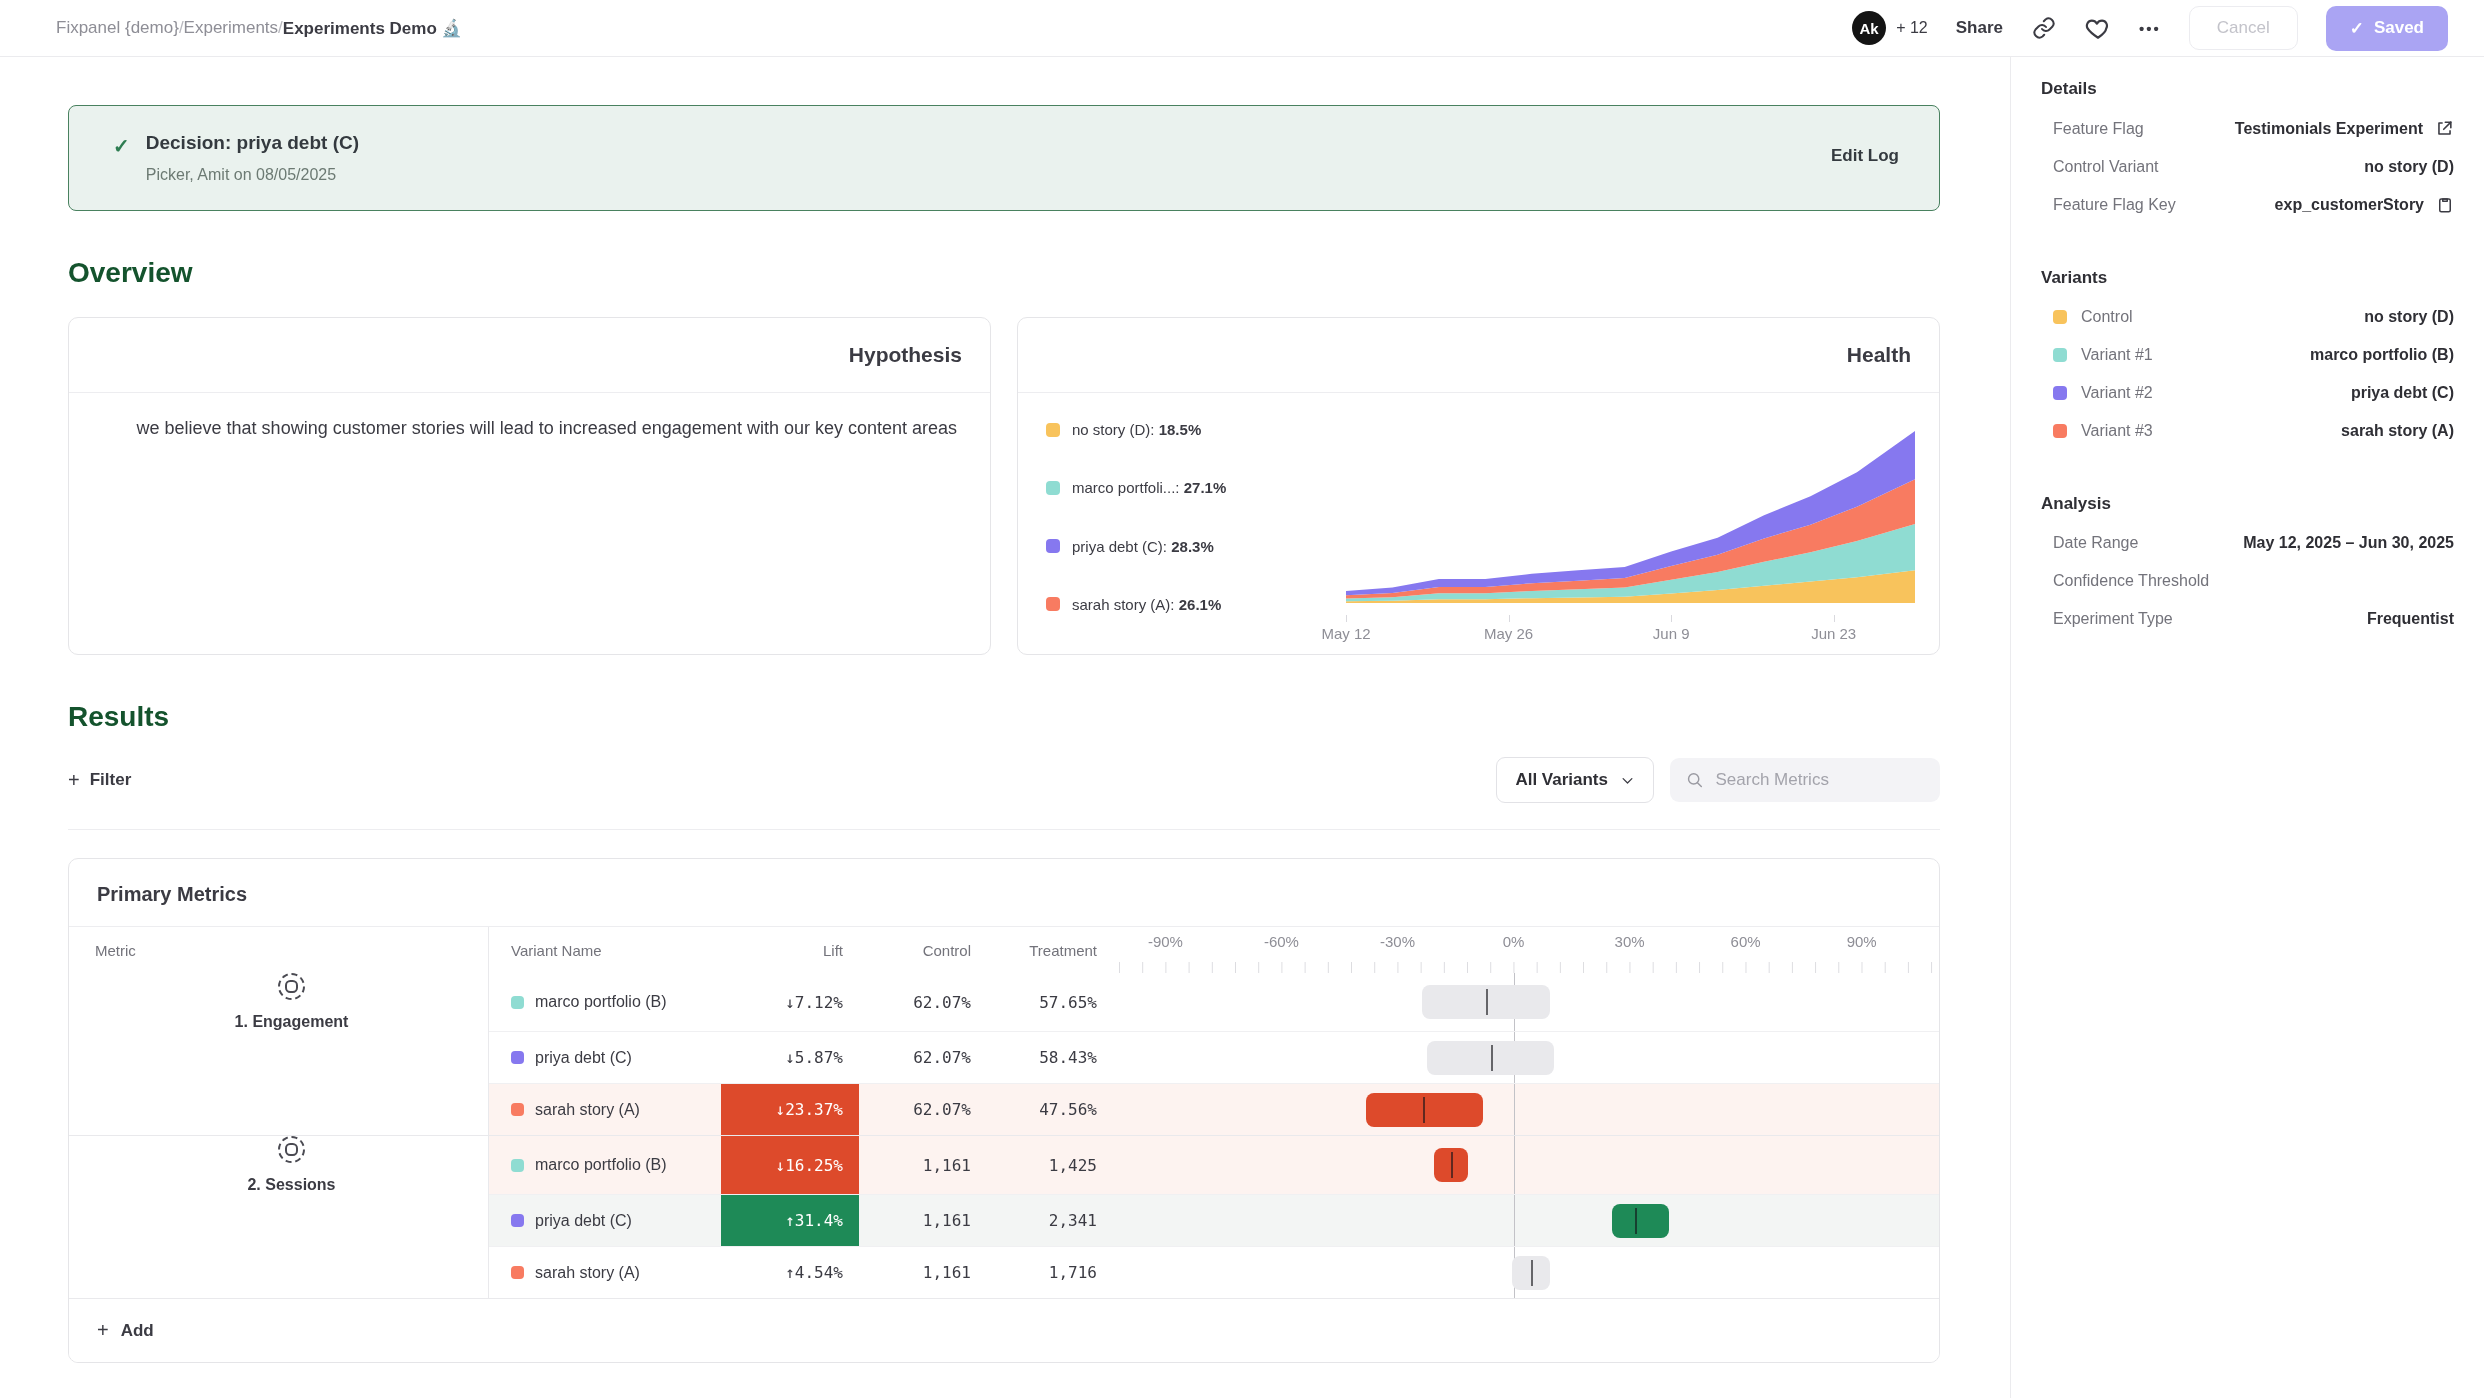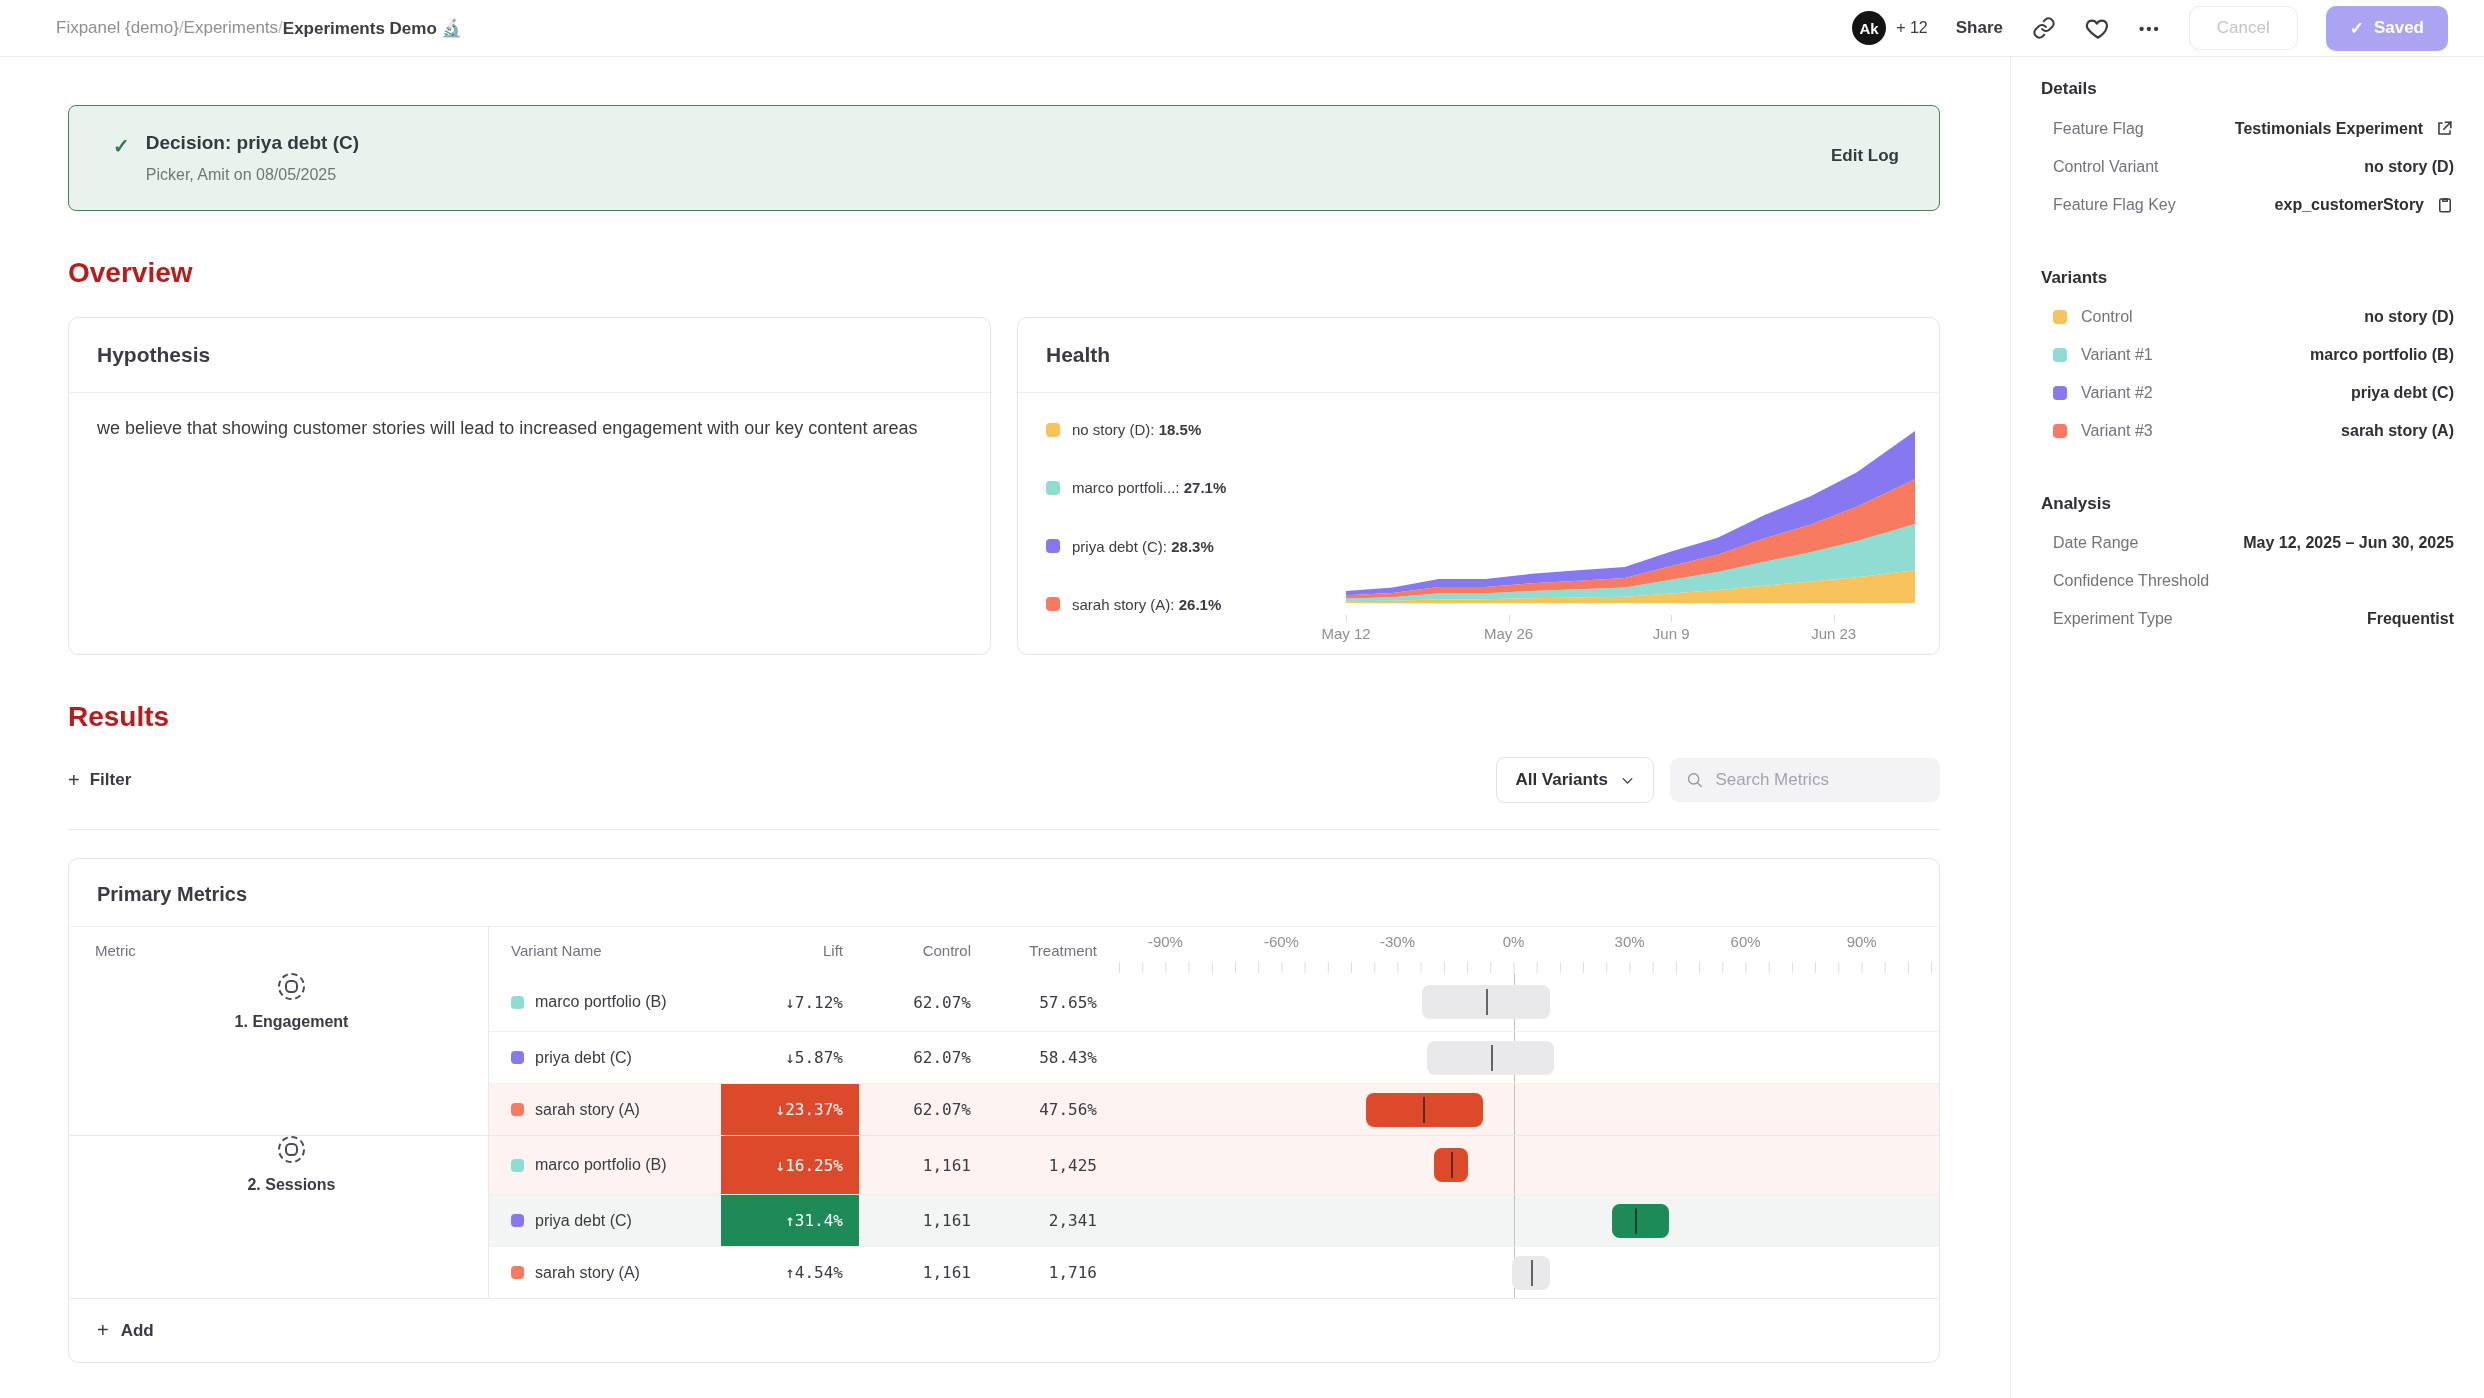--- a/index.html
+++ b/index.html
@@ -32,25 +32,25 @@
 
   
   .banner { margin-top:48px; background:#eaf2ee; border:1px solid #49815f; border-radius:8px;
     padding:26px 40px 26px 36px; display:flex; align-items:flex-start; }
   .banner-check { color:#2e7d51; font-size:20px; font-weight:700; margin:2px 16px 0 8px; }
   .banner-title { font-size:19px; font-weight:700; color:#343a3f; }
   .banner-sub { font-size:16px; color:#6c7a73; margin-top:12px; }
   .banner-spacer { flex:1; }
   .editlog { font-size:17px; font-weight:600; color:#343a3f; margin-top:14px; cursor:pointer; }
 
-  h2.section { font-size:28px; font-weight:700; color:#b91c1c; margin-top:46px; }
+  h2.section { font-size:28px; font-weight:700; color:#14532d; margin-top:46px; }
 
   
   .cards { display:flex; gap:26px; margin-top:28px; }
-  .card { flex:1; border:1px solid #e5e5e8; border-radius:10px; background:#fff; height:338px; overflow:hidden; }
+  .card { flex:1; border:1px solid #e5e5e8; border-radius:10px; background:#fff; height:338px; overflow:hidden;text-align:right; }
   .card-hd { padding:25px 28px; font-size:21px; font-weight:700; border-bottom:1px solid #ededf0; }
   .card-bd { padding:22px 28px; }
   .hypo-text { font-size:18px; line-height:1.55; color:#3b3b43; max-width:860px; }
 
   .health-bd { display:flex; padding:14px 24px 10px 28px; }
   .legend { width:300px; display:flex; flex-direction:column; justify-content:space-between; padding:14px 0 34px; }
   .legend-item { display:flex; align-items:center; gap:12px; font-size:15px; color:#3b3b43; }
   .chip { width:14px; height:14px; border-radius:4px; flex:0 0 auto; }
   .legend-val { font-weight:700; }
   .hchart { flex:1; position:relative; padding-top:14px; }

